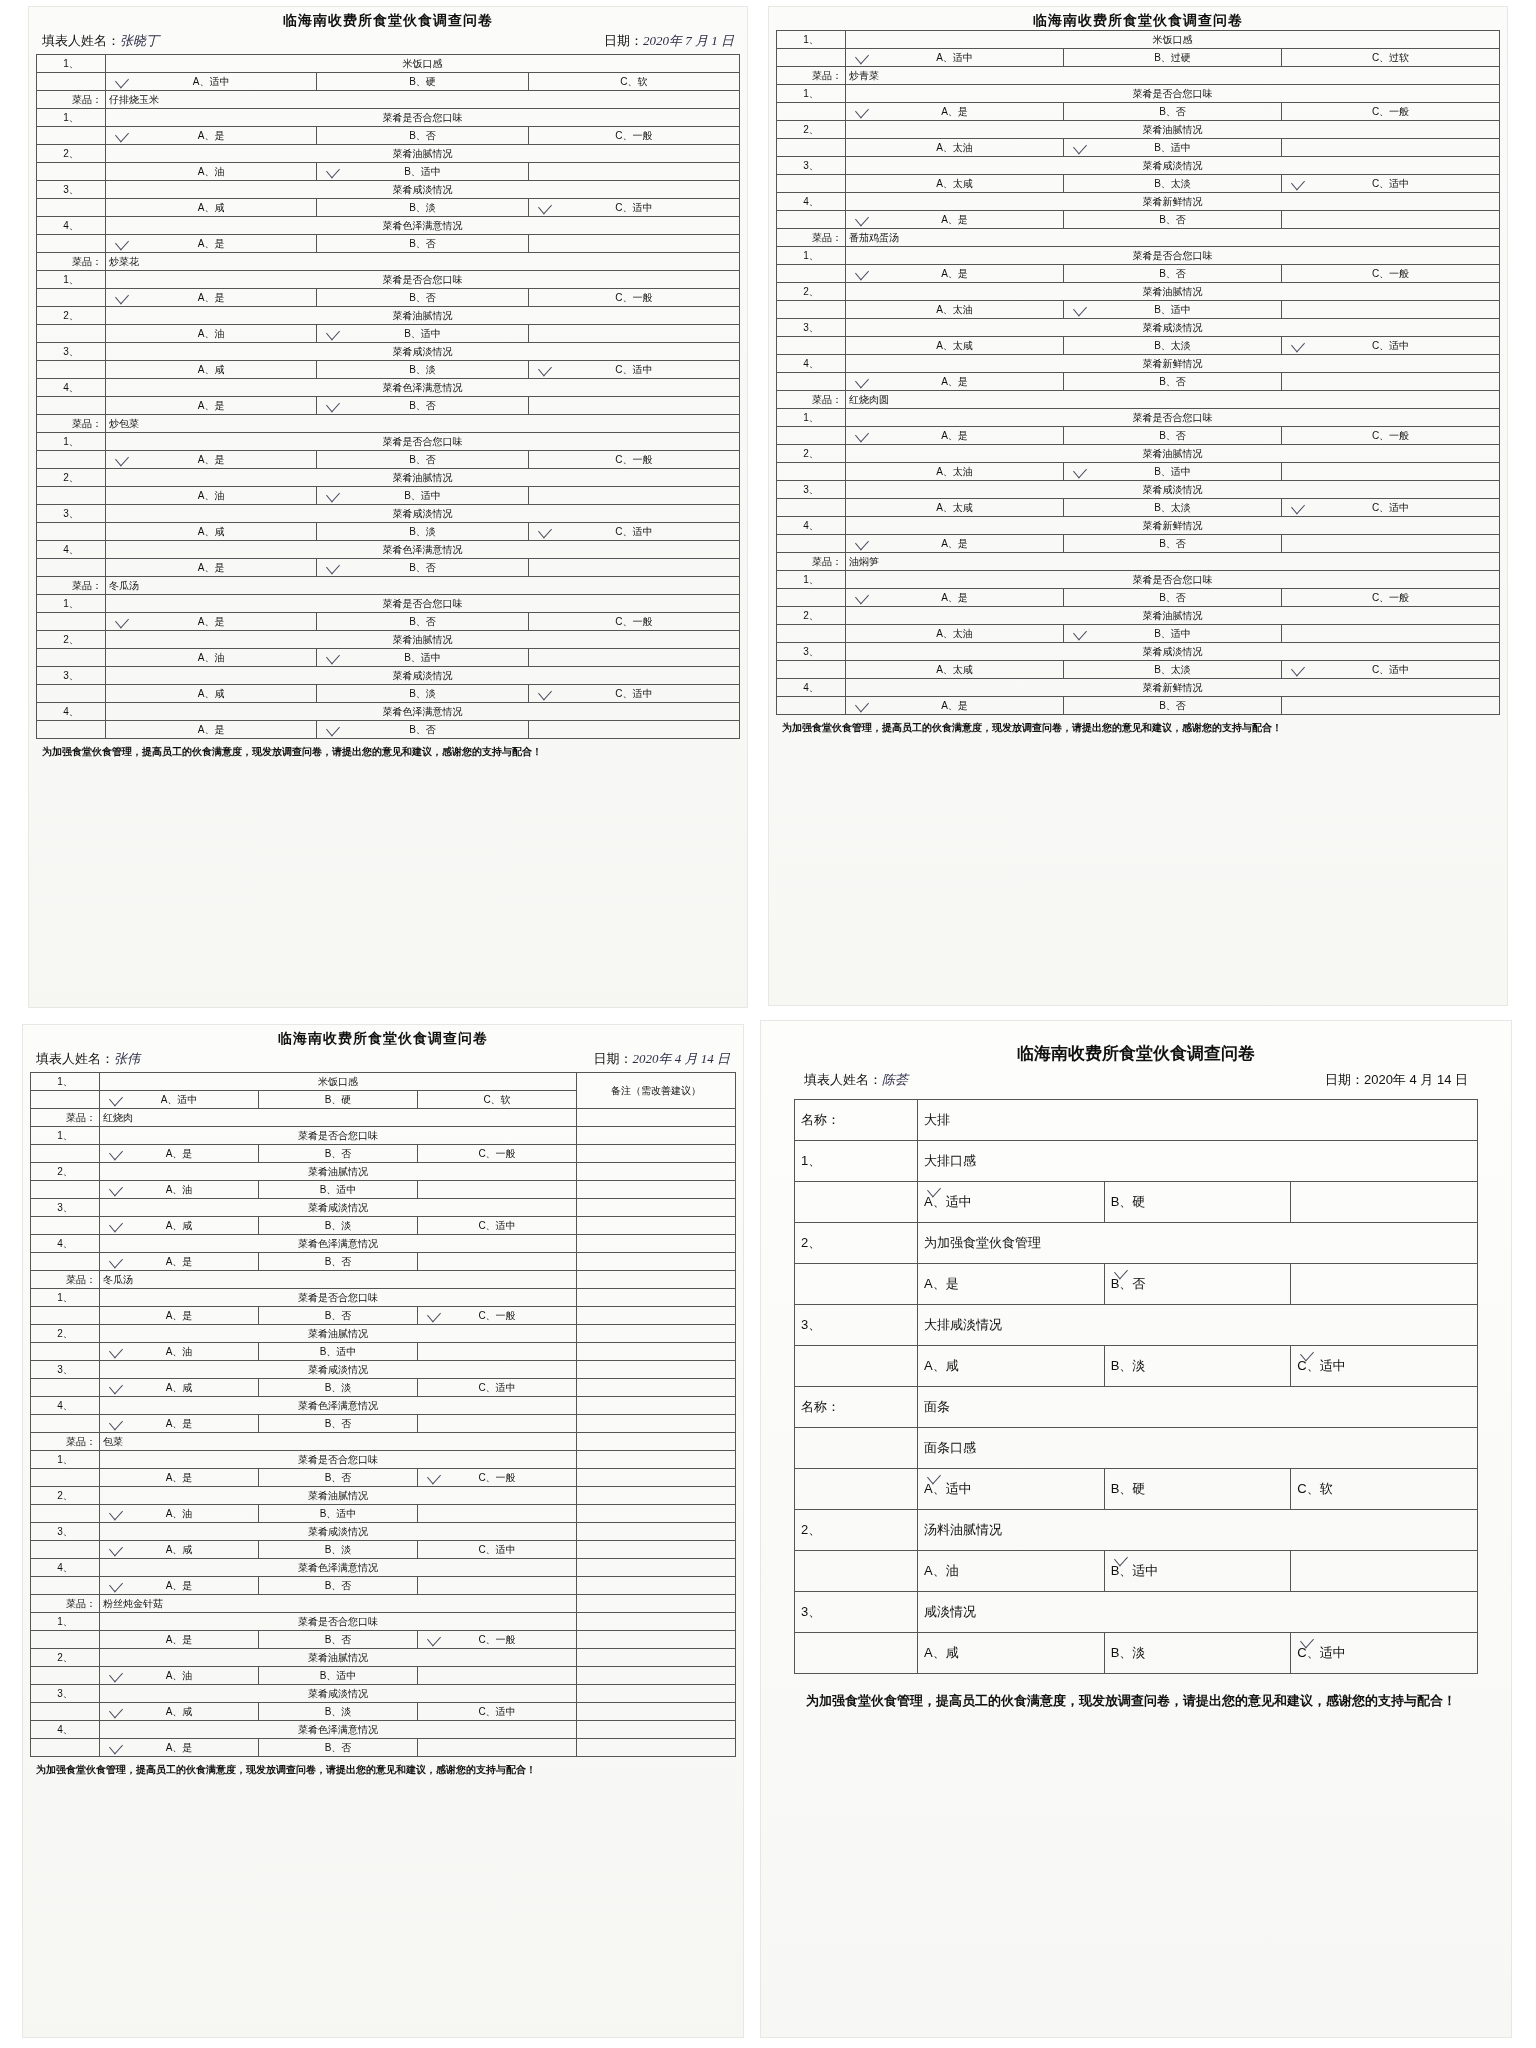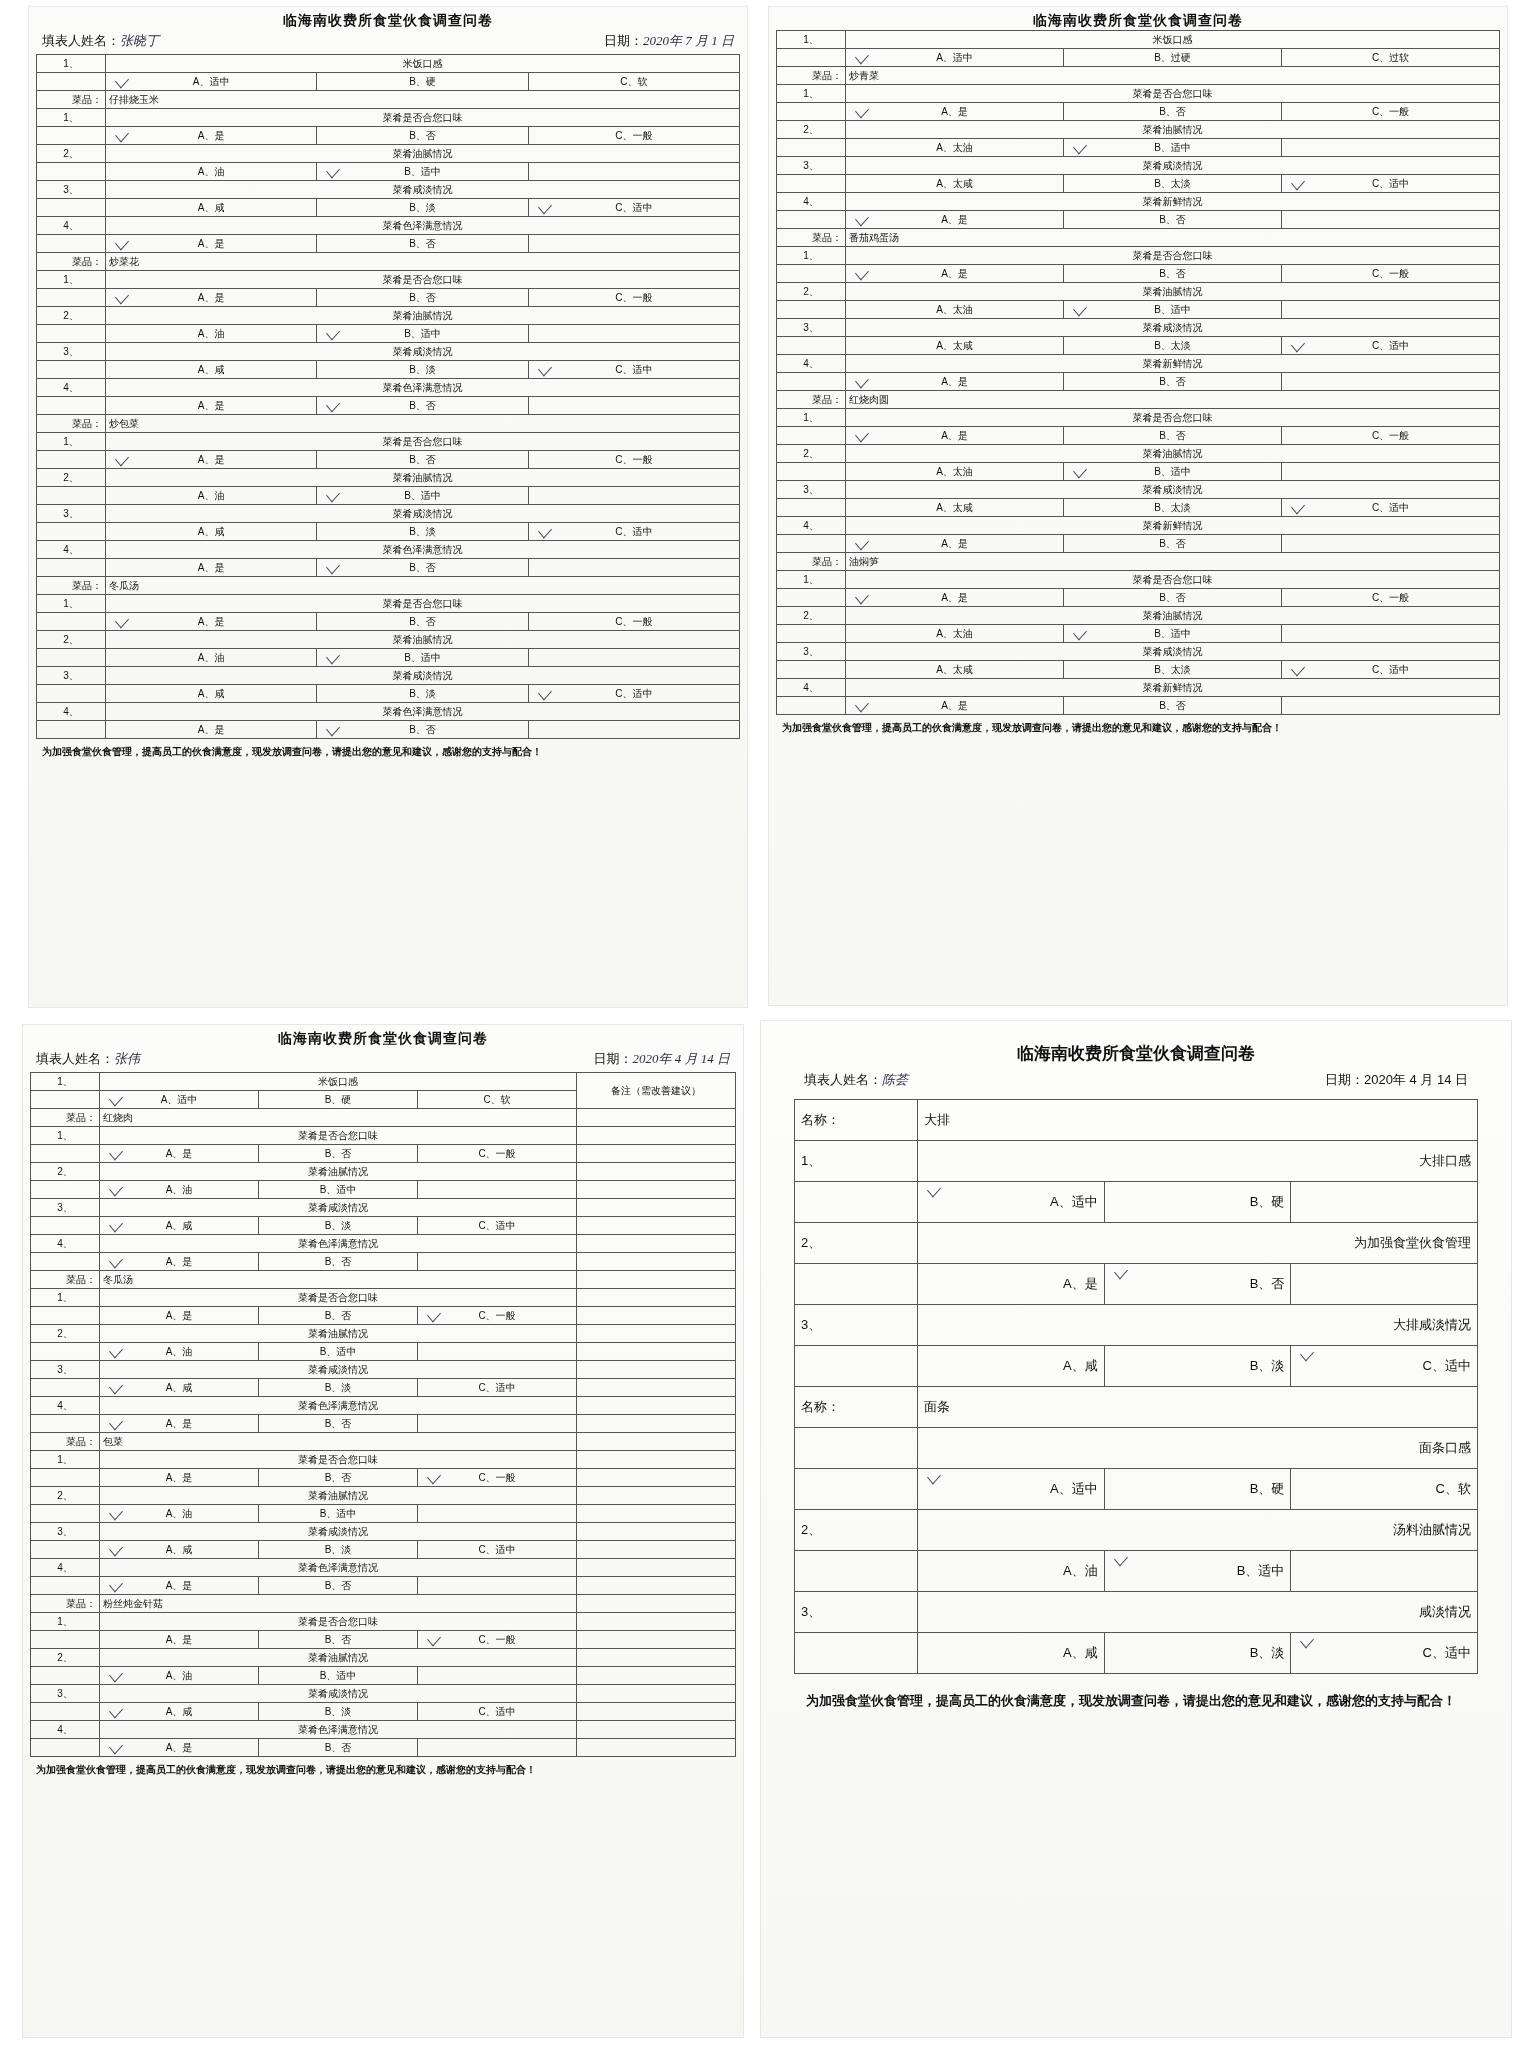--- a/index.html
+++ b/index.html
@@ -26,21 +26,21 @@
   td.dish{padding-left:14px;}
   .check{position:relative;}
   .check:after{content:"";position:absolute;left:10px;top:3px;width:11px;height:8px;border-left:1.6px solid #2b2b46;border-bottom:1.6px solid #2b2b46;transform:rotate(-48deg) skewX(-8deg);opacity:.85;}
   .footer-note{font-size:10px;line-height:1.45;padding:6px 6px 0 6px;font-weight:bold;}
   .remark-col{font-size:10px;text-align:center;}
 
   
   table.q4{border-collapse:collapse;width:100%;font-size:13px;table-layout:fixed;}
   table.q4 td{border:1px solid #555;height:40px;padding:0 6px;vertical-align:middle;}
   table.q4 td.num4{width:110px;}
-  table.q4 td.opt4{text-align:right;margin-top:8px;}
+  table.q4 td.opt4{text-align:left;margin-top:8px;}
   .title4{text-align:center;font-weight:bold;font-size:17px;}
   .meta4{display:flex;justify-content:space-between;font-size:13px;padding:6px 10px 10px 10px;}
   .footer4{font-size:13px;line-height:1.7;padding:16px 12px 0 12px;font-weight:bold;}
   .pad{padding:6px 8px 0 8px;}
 </style>
 </head>
 <body>
 
 <div class="sheet-grid">
 

